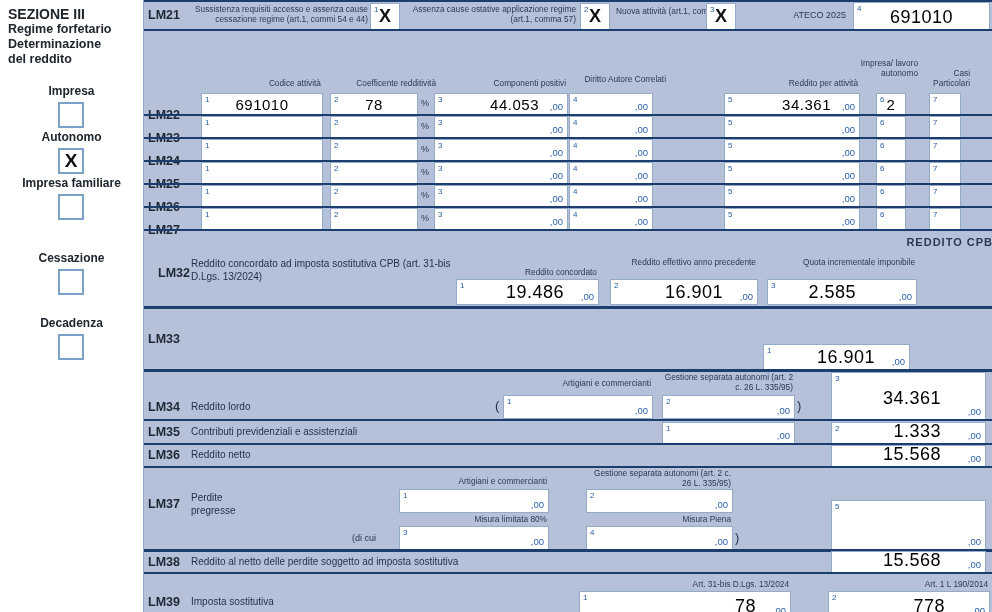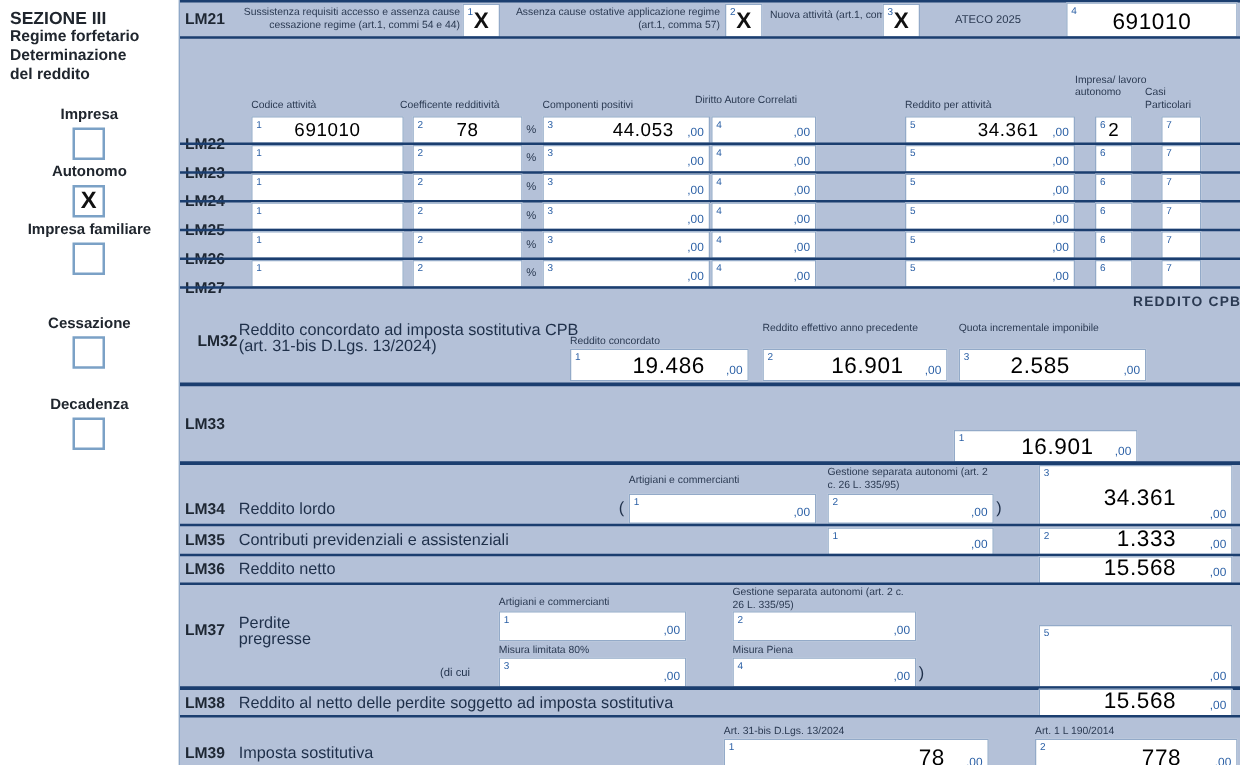--- a/index.html
+++ b/index.html
@@ -13,22 +13,22 @@
   .sb-label{position:absolute;left:0;width:143px;text-align:center;font-weight:bold;
             font-size:12px;color:#20262e;}
   .sb-box{position:absolute;left:58px;width:22px;height:22px;background:#fff;
           border:2px solid #7ba1c6;text-align:center;}
   .sb-box .mark{font-size:19px;font-weight:bold;color:#111;line-height:22px;}
   
   .form{position:absolute;left:143px;top:0;width:849px;height:612px;background:#b4c1d8;
         border-left:1px solid #8fa8c8;overflow:hidden;}
   .hline{position:absolute;left:0;width:849px;background:#1b3e6f;}
   .lml{position:absolute;font-weight:bold;font-size:12.5px;color:#1e2733;white-space:nowrap;}
-  .desc{position:absolute;font-size:13px;color:#1e2f49;line-height:12.5px;}
-  .hdr{position:absolute;font-size:8.3px;color:#2b3a52;text-align:left;line-height:9.5px;}
+  .desc{position:absolute;font-size:10px;color:#1e2f49;line-height:12.5px;}
+  .hdr{position:absolute;font-size:8.3px;color:#2b3a52;text-align:right;line-height:9.5px;}
   .box{position:absolute;background:#fff;border:1px solid #93aac8;}
   .num{position:absolute;top:1px;left:3px;font-size:8px;color:#2a5fa5;}
   .val{position:absolute;right:28px;bottom:1px;font-size:15px;color:#000;letter-spacing:.5px;white-space:nowrap;}
   .val.ctr{left:4px;right:4px;text-align:center;}
   .val.big{font-size:18px;}
   .dec{position:absolute;right:4px;bottom:2px;font-size:9.5px;color:#2a5fa5;}
   .cbx{position:absolute;background:#fff;border:1px solid #93aac8;text-align:center;}
   .cbx .mark{font-size:18px;font-weight:bold;color:#111;line-height:24px;}
   .pct{position:absolute;font-size:9px;color:#2b3a52;}
   .paren{position:absolute;font-size:13px;color:#1e2f49;}

